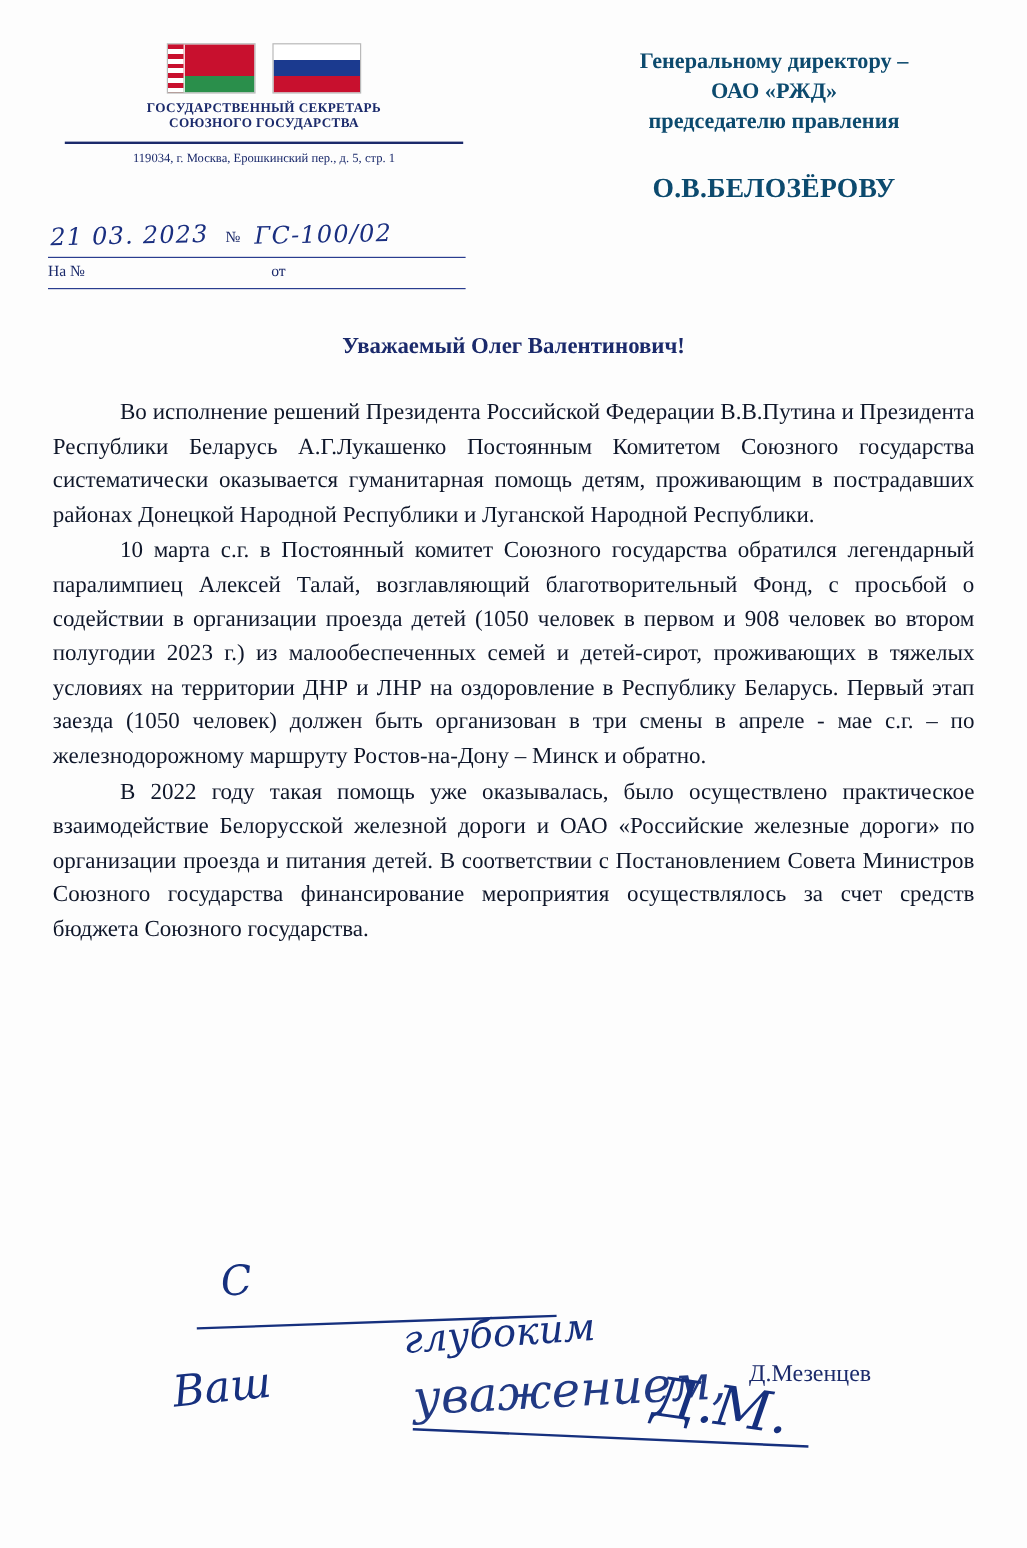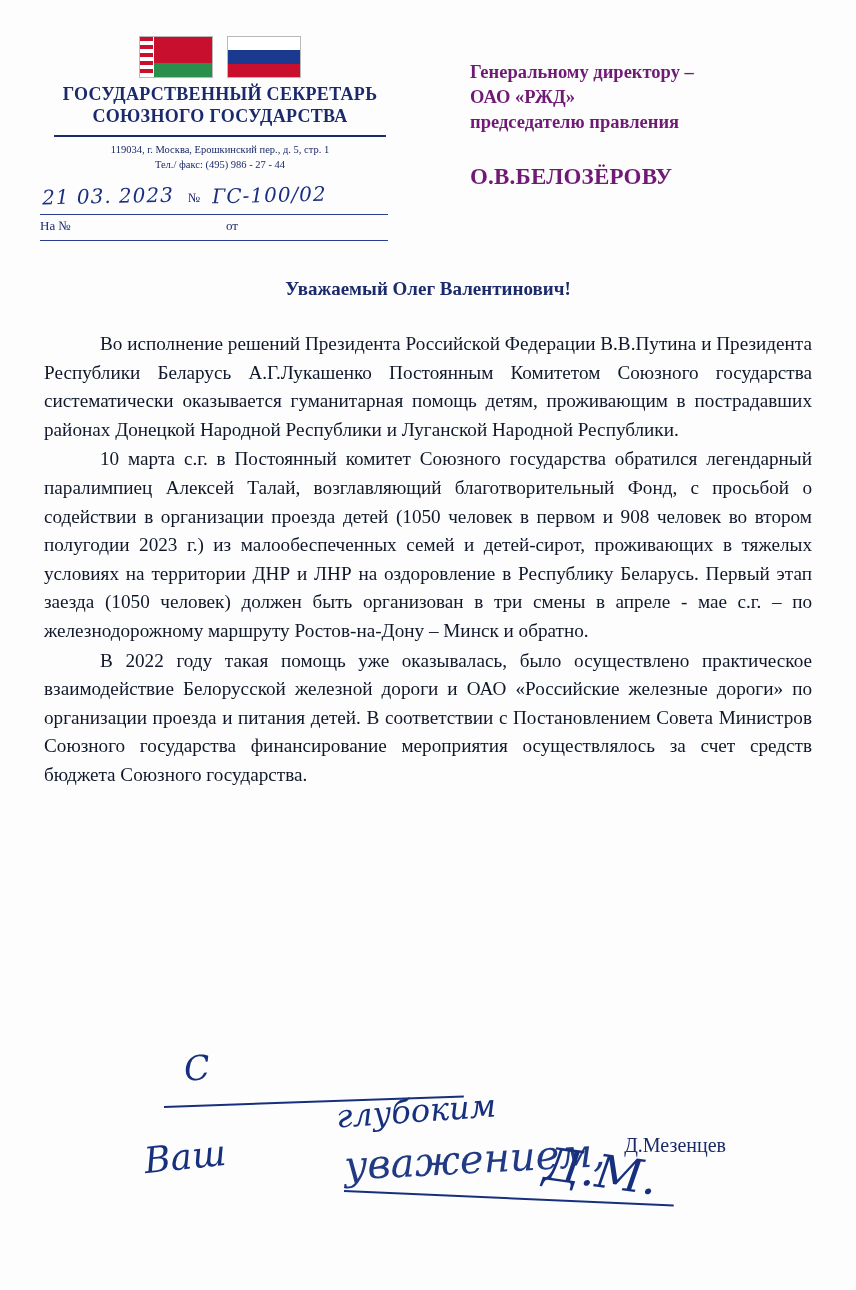--- a/index.html
+++ b/index.html
@@ -57,21 +57,21 @@
   }
   
   .flag-ru {
     background: linear-gradient(to bottom,
       #ffffff 0 33.4%, #1b3a8f 33.4% 66.7%, #c8102e 66.7% 100%);
   }
 
   .org-title {
     font-family: "Liberation Serif", serif;
     font-weight: bold;
-    font-size: 18px;
+    font-size: 11px;
     letter-spacing: 0.3px;
     line-height: 1.22;
     color: #1b2a6b;
     text-transform: uppercase;
   }
   .org-rule {
     margin: 7px auto 5px;
     width: 332px;
     border-top: 2px solid #1b2a6b;
   }
@@ -151,26 +151,27 @@
     left: 40px;
     top: 240px;
     width: 348px;
     border-top: 1px solid #2a3d8f;
   }
 
   
   .addressee {
     position: absolute;
     left: 470px;
-    top: 60px;
+    top: 40px;
     width: 350px;
+    text-align: center;
     font-weight: bold;
     font-size: 18.5px;
     line-height: 1.35;
-    color: #701a75;
+    color: #0c4a6e;
   }
   .addressee-name {
     margin-top: 26px;
     font-weight: bold;
     font-size: 23px;
     letter-spacing: 0.2px;
   }
 
   
   .salutation {
@@ -248,21 +249,20 @@
         <div class="orn"></div>
       </div>
       <div class="flag flag-ru"></div>
     </div>
     <div class="org-title">
       <div>ГОСУДАРСТВЕННЫЙ СЕКРЕТАРЬ</div>
       <div>СОЮЗНОГО ГОСУДАРСТВА</div>
     </div>
     <div class="org-rule"></div>
     <div class="org-address">119034, г. Москва, Ерошкинский пер., д. 5, стр. 1</div>
-    <div class="org-address">Тел./ факс: (495) 986 - 27 - 44</div>
   </div>
 
   <div class="hw-line">
     <span class="hw hw-date">21 03. 2023</span>
     <span class="hw-no-label">№</span>
     <span class="hw hw-no">ГС-100/02</span>
   </div>
   <div class="rule1"></div>
 
   <div class="ref-row">

